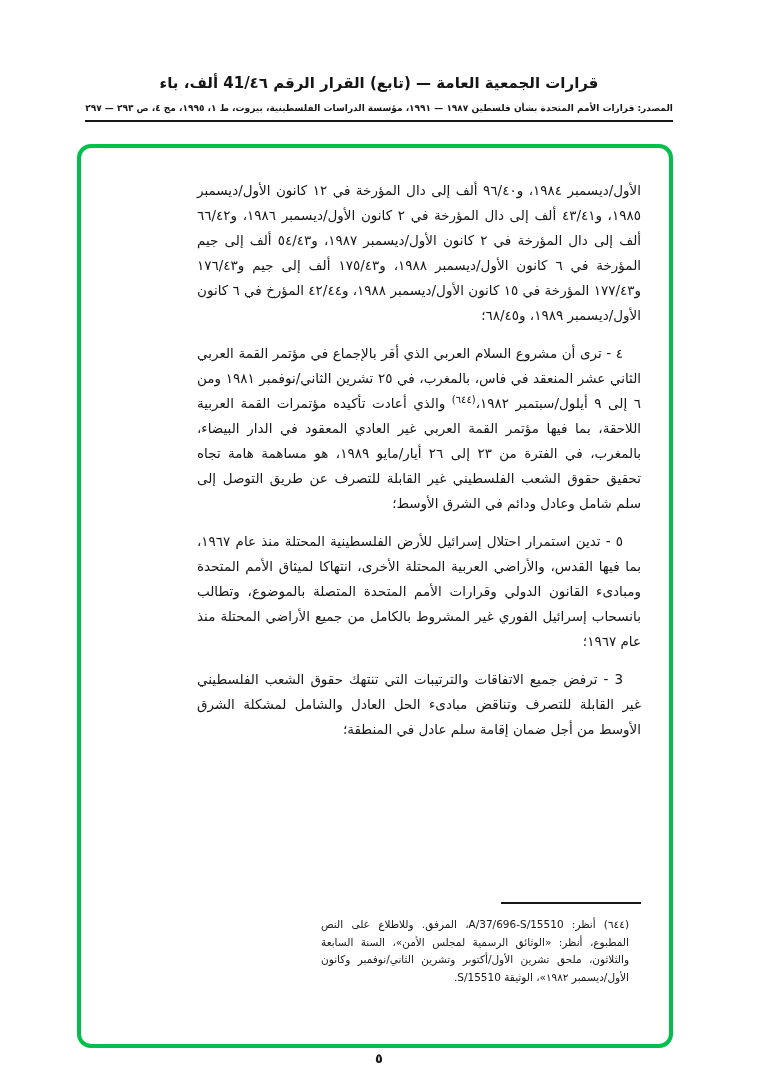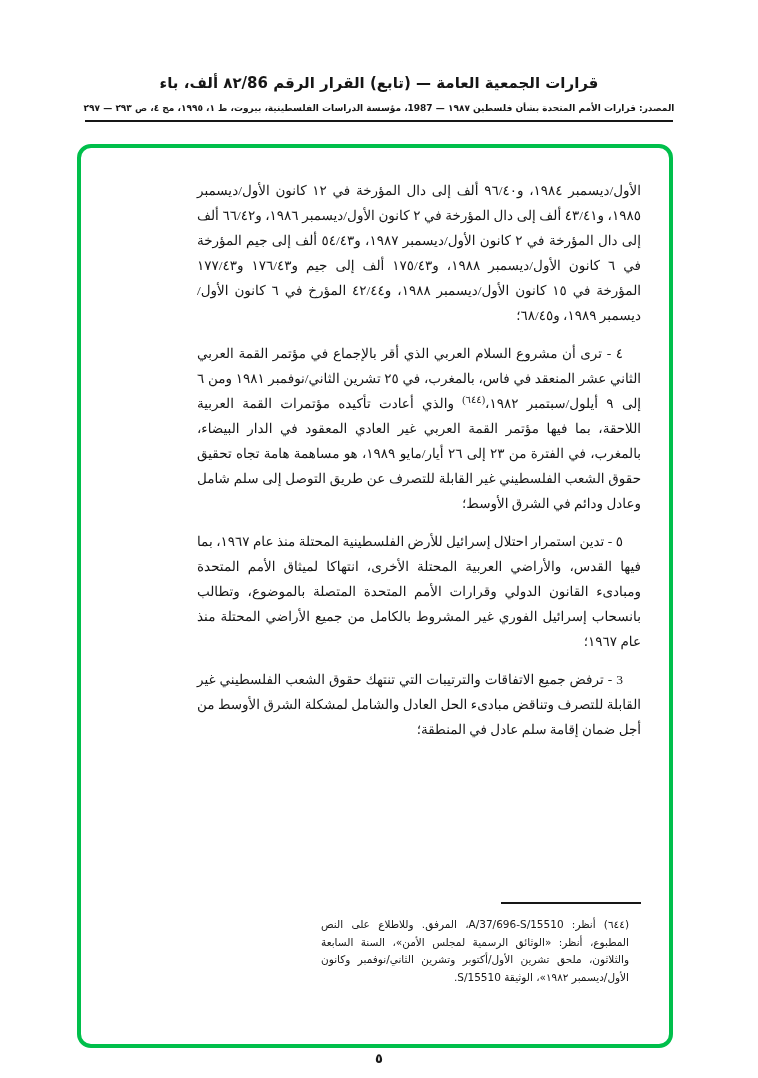--- a/index.html
+++ b/index.html
@@ -9,39 +9,39 @@
   .header-title{position:absolute;top:74px;left:0;right:0;text-align:center;
                 font-size:15px;font-weight:700;letter-spacing:0.2px;}
   .source-line{position:absolute;top:103px;left:42px;right:42px;text-align:center;
                font-size:9px;font-weight:700;white-space:nowrap;}
   .header-rule{position:absolute;top:120px;right:85px;width:588px;height:2px;background:#161616;}
 
   .content-frame{position:absolute;top:144px;right:85px;width:588px;height:896px;
                  border:4px solid var(--frame-green,#00bf4b);border-radius:14px;}
 
   .text-column{position:absolute;top:30px;right:28px;width:452px;}
-  .para{margin:0 0 13px 8px;font-size:13.5px;line-height:25px;text-align:justify;font-family:Liberation Serif, serif;}
+  .para{margin:0 0 13px 8px;font-size:13.5px;line-height:25px;text-align:justify;}
   .para.indent{text-indent:18px;}
   .fn-ref{font-size:10px;line-height:0;}
 
   .footnote-block{position:absolute;bottom:46px;right:28px;width:332px;}
   .footnote-rule{width:140px;height:2px;background:#161616;margin:0 0 9px 0;}
   .footnote-text{margin:12px;font-size:10.5px;line-height:17.5px;text-align:justify;}
 
   .page-number{position:absolute;bottom:12px;left:0;right:0;text-align:center;
                font-size:13px;font-weight:700;}
 </style>
 </head>
 <body>
 
 <div class="page">
 
-  <div class="header-title">قرارات الجمعية العامة — (تابع) القرار الرقم ٨٢/86 ألف، باء</div>
+  <div class="header-title">قرارات الجمعية العامة — (تابع) القرار الرقم 41/٤٦ ألف، باء</div>
 
-  <div class="source-line">المصدر: قرارات الأمم المتحدة بشأن فلسطين ١٩٨٧ — 1987، مؤسسة الدراسات الفلسطينية، بيروت، ط ١، ١٩٩٥، مج ٤، ص ٢٩٣ — ٢٩٧</div>
+  <div class="source-line">المصدر: قرارات الأمم المتحدة بشأن فلسطين ١٩٨٧ — ١٩٩١، مؤسسة الدراسات الفلسطينية، بيروت، ط ١، ١٩٩٥، مج ٤، ص ٢٩٣ — ٢٩٧</div>
 
   <div class="header-rule"></div>
 
   <div class="content-frame">
 
     <div class="text-column">
       <p class="para">الأول/ديسمبر ١٩٨٤، و٩٦/٤٠ ألف إلى دال المؤرخة في ١٢ كانون الأول/ديسمبر ١٩٨٥، و٤٣/٤١ ألف إلى دال المؤرخة في ٢ كانون الأول/ديسمبر ١٩٨٦، و٦٦/٤٢ ألف إلى دال المؤرخة في ٢ كانون الأول/ديسمبر ١٩٨٧، و٥٤/٤٣ ألف إلى جيم المؤرخة في ٦ كانون الأول/ديسمبر ١٩٨٨، و١٧٥/٤٣ ألف إلى جيم و١٧٦/٤٣ و١٧٧/٤٣ المؤرخة في ١٥ كانون الأول/ديسمبر ١٩٨٨، و٤٢/٤٤ المؤرخ في ٦ كانون الأول/ديسمبر ١٩٨٩، و٦٨/٤٥؛</p>
 
       <p class="para indent"><span>٤ - ترى أن مشروع السلام العربي الذي أقر بالإجماع في مؤتمر القمة العربي الثاني عشر المنعقد في فاس، بالمغرب، في ٢٥ تشرين الثاني/نوفمبر ١٩٨١ ومن ٦ إلى ٩ أيلول/سبتمبر ١٩٨٢،</span><sup class="fn-ref">(٦٤٤)</sup><span> والذي أعادت تأكيده مؤتمرات القمة العربية اللاحقة، بما فيها مؤتمر القمة العربي غير العادي المعقود في الدار البيضاء، بالمغرب، في الفترة من ٢٣ إلى ٢٦ أيار/مايو ١٩٨٩، هو مساهمة هامة تجاه تحقيق حقوق الشعب الفلسطيني غير القابلة للتصرف عن طريق التوصل إلى سلم شامل وعادل ودائم في الشرق الأوسط؛</span></p>
 

